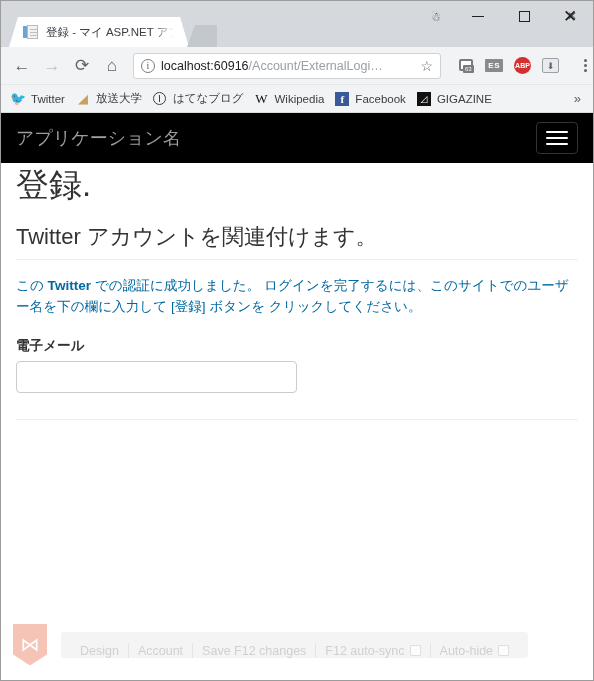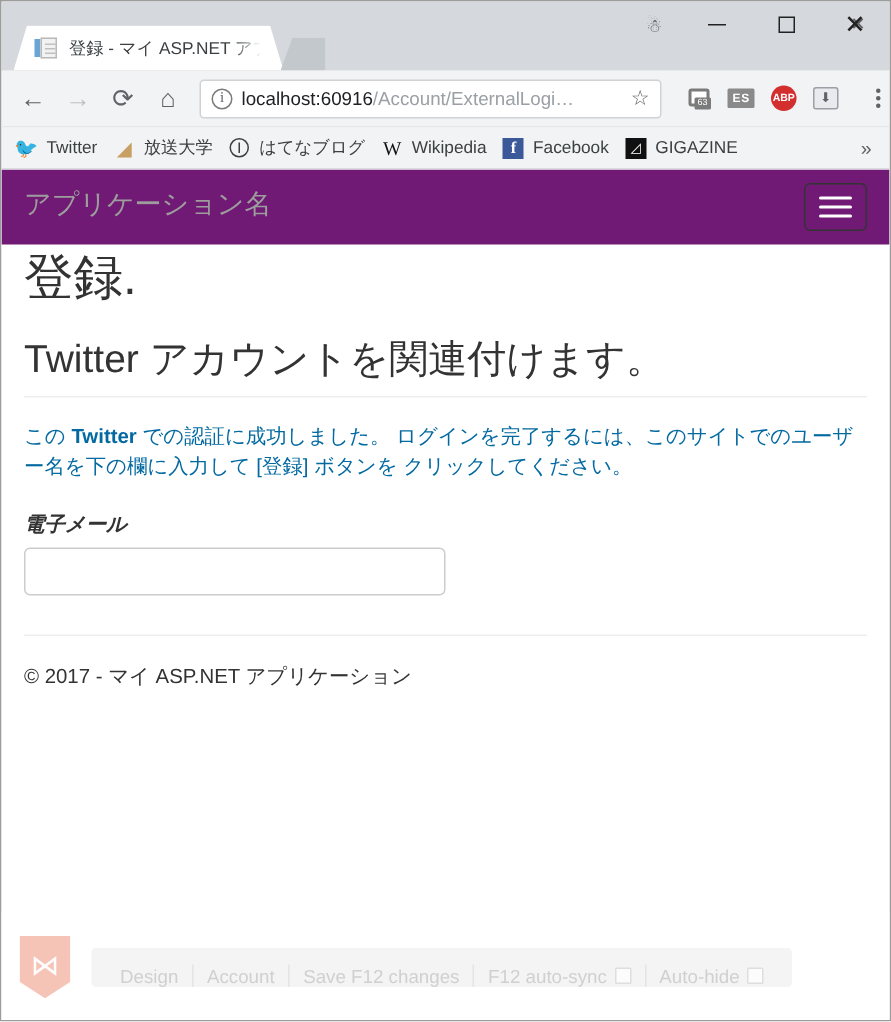--- a/index.html
+++ b/index.html
@@ -176,22 +176,22 @@
            display:flex; align-items:center; justify-content:center; }
   .ic-giga { width: 14px; height: 14px; background: #111; color: #fff; font-size: 9px;
              display:flex; align-items:center; justify-content:center; }
 
   
   .viewport {
     flex: 1 1 auto; background: #ffffff; overflow: hidden; position: relative;
   }
 
   .navbar {
-    background: #701a75; height: 50px; display: flex; align-items: center;
-    justify-content: space-between; padding: 14px 15px; font-family: Liberation Mono, monospace;
+    background: #000000; height: 50px; display: flex; align-items: center;
+    justify-content: space-between; padding: 14px 15px;
   }
   .brand {
     color: #9d9d9d; font-size: 18px; line-height: 1;
   }
   .navbar-toggle {
     border: 1px solid #333; border-radius: 4px; padding: 8px 9px;
     display: flex; flex-direction: column; justify-content: center;
     background: transparent;
   }
   .navbar-toggle .bar {
@@ -200,39 +200,38 @@
   }
   .navbar-toggle .bar + .bar { margin-top: 4px; }
 
   .container { padding: 0 15px; }
 
   h1.page-title {
     font-size: 33px; font-weight: normal; color: #333;
     margin: 4px 0 22px 0; line-height: 1.1;
   }
   h2.sub-title {
-    font-size: 26px; font-weight: normal; color: #333;
+    font-size: 22px; font-weight: normal; color: #333;
     margin: 0 0 10px 0; line-height: 1.1;
   }
   h4.form-title {
     font-size: 17px; font-weight: normal; color: #333;
     margin: 0 0 19px 0; line-height: 1.1;
   }
   hr.sep { border: 0; border-top: 1px solid #eeeeee; margin: 10px 0 16px 0; }
 
   p.info {
     color: #0369a1; font-size: 13.6px; line-height: 1.48;
     margin: 0 0 20px 0;
   }
   p.info b { font-weight: bold; }
 
   label.field-label {
     display: block; font-size: 13.6px; font-weight: bold; color: #333;
     margin: 0 0 6px 0;
-    font-style: italic;
   }
   input.text-field {
     display: block; width: 281px; height: 32px;
     border: 1px solid #cccccc; border-radius: 4px;
     padding: 5px 10px; font-size: 13px; color: #555;
     background: #fff; font-family: inherit;
   }
   button.submit-btn {
     margin-top: 20px; padding: 6px 12px;
     font-size: 13.6px; color: #333; background: #ffffff;
@@ -396,23 +395,20 @@
       <hr class="sep">
 
       <p class="info"><span>この </span><b>Twitter</b><span> での認証に成功しました。 ログインを完了するには、このサイトでのユーザー名を下の欄に入力して [登録] ボタンを クリックしてください。</span></p>
 
       <label class="field-label">電子メール</label>
       <input class="text-field" type="text" value="" style="">
 
 
       <hr class="footer-sep">
 
-      <footer>
-        <p>© 2017 - マイ ASP.NET アプリケーション</p>
-      </footer>
     </div>
 
     <div class="bl-bar">
       <span class="vs-logo">
         <span class="vs-shield"></span>
         <span class="vs-mark">⋈</span>
       </span>
       <div class="bl-group">
         <span class="bl-item">Design</span>
         <span class="bl-div"></span>

